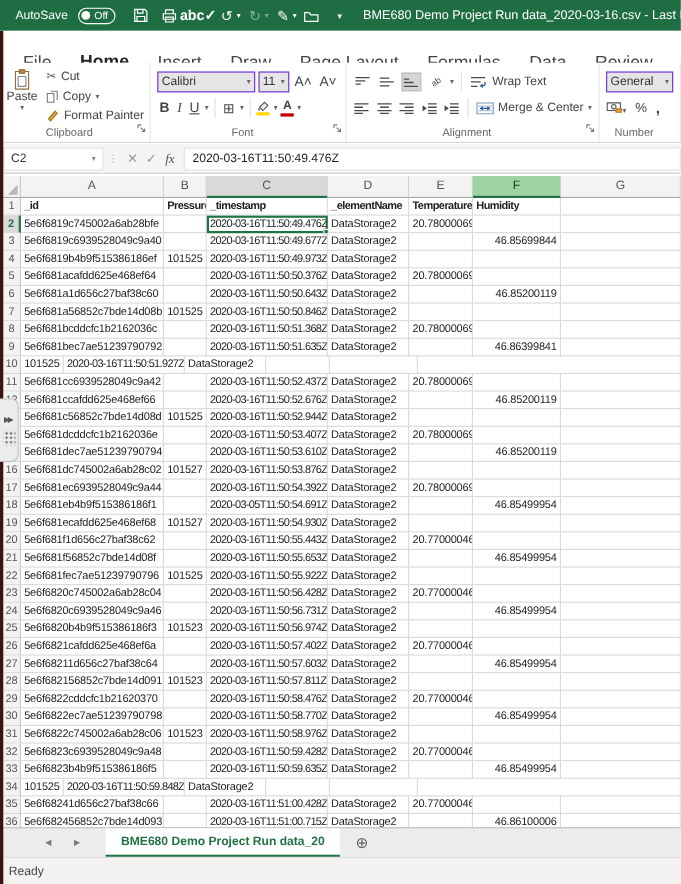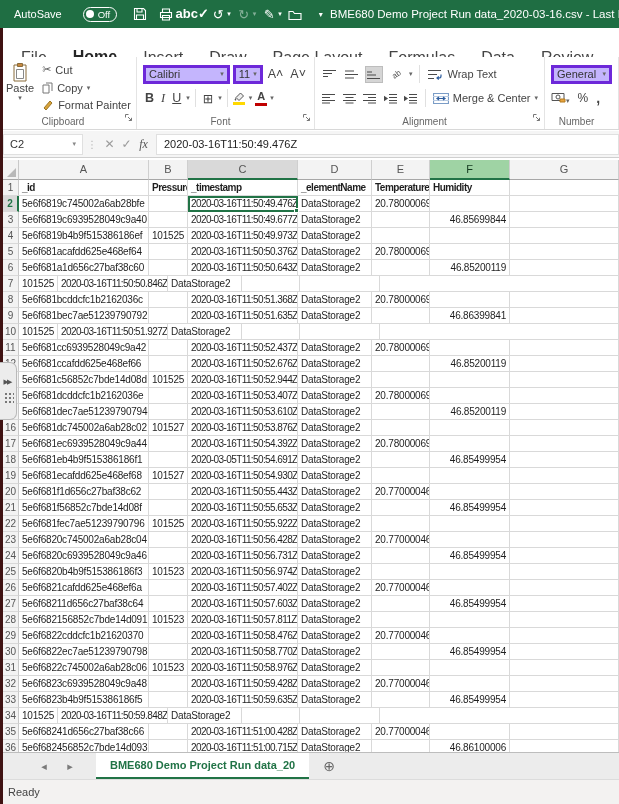--- a/index.html
+++ b/index.html
@@ -1,21 +1,21 @@
 <!DOCTYPE html>
 <html><head>
 <meta charset="utf-8">
 <style>
   *{box-sizing:border-box;margin:0;padding:0}
   html,body{width:619px;height:804px;overflow:hidden}
   body{position:relative;font-family:"Liberation Sans",sans-serif;background:#fff;color:#222}
 
   
   .titlebar{position:absolute;left:0;top:0;width:619px;height:28px;background:#1f6e43;display:flex;align-items:center;padding-left:14px;color:#fff}
-  .autosave{display:flex;align-items:center;gap:21px;font-size:11px}
+  .autosave{display:flex;align-items:center;gap:9px;font-size:11px}
   .pill{display:flex;align-items:center;border:1px solid #fff;border-radius:8px;height:15px;padding:0 6px 0 2px}
   .pill .dot{width:8px;height:8px;border-radius:50%;background:#fff;margin-right:4px}
   .pill .off{font-size:9.5px}
   .qat{display:flex;align-items:center;margin-left:10px}
   .qat .qi{width:26px;height:20px;display:flex;align-items:center;justify-content:center;font-size:13px;color:#fff}
   .qat svg{stroke:#fff;fill:none;stroke-width:1.1}
   .dim{opacity:.45}
   .chv{font-size:7px;margin-left:-4px}
   .spell{font-size:6.5px;line-height:6px;text-align:left;font-weight:bold}
   .doc-title{position:absolute;left:330px;top:0;height:28px;line-height:28px;font-size:11.5px;white-space:nowrap;color:#fff}
@@ -31,42 +31,42 @@
   .glabel{position:absolute;bottom:2px;left:0;right:10px;text-align:center;font-size:10px;color:#666}
   .launcher{position:absolute;right:3px;bottom:3px}
   .launcher svg{stroke:#777;fill:none;stroke-width:1}
   .g-clip{width:137px;display:flex;gap:8px}
   .paste{display:flex;flex-direction:column;align-items:center;width:34px;font-size:11px;color:#444}
   .clipcol{display:flex;flex-direction:column;justify-content:flex-start;gap:2px}
   .smallcmd{display:flex;align-items:center;gap:4px;font-size:11px;color:#444;height:16px;white-space:nowrap}
   .scis{font-size:11px;color:#5b5b5b}
   .g-font{width:178px}
   .frow{display:flex;align-items:center;gap:3px;height:24px}
-  .combo{border:3px solid #6d28d9;background:#c4b5fd;height:19px;display:flex;align-items:center;justify-content:space-between;font-size:11px;padding:0 3px;color:#333;white-space:nowrap}
+  .combo{border:1px solid #6d28d9;background:#e5e5e5;height:19px;display:flex;align-items:center;justify-content:space-between;font-size:11px;padding:0 3px;color:#333;white-space:nowrap}
   .combo .cc{font-size:7px;color:#666;margin-left:3px}
   .w-font{width:97px}.w-size{width:30px}
   .fbtn{font-size:12.5px;color:#444;display:flex;align-items:flex-end;gap:1px;padding:0 2px}
   .bold{font-weight:bold}.ital{font-style:italic;font-family:"Liberation Serif",serif}.undl{text-decoration:underline}
   .vsep{width:1px;height:18px;background:#e0e0e0;margin:0 2px}
   .colorbar{display:inline-block;width:12px;height:3px;margin-top:1px}
   .stack{display:flex;flex-direction:column;align-items:center;line-height:11px}
   .g-align{width:230px}
   .arow{display:flex;align-items:center;gap:4px;height:24px;font-size:11px;color:#444;white-space:nowrap}
   .aic{width:18px;height:17px;display:flex;align-items:center;justify-content:center}
   .aic.sel{background:#d5d5d5;border:1px solid #bdbdbd}
   .aic svg{stroke:#4a4a4a;fill:none;stroke-width:1.2}
   .bluearr{stroke:#2f5e9e!important}
   .g-num{flex:1;overflow:hidden}
   .w-gen{width:112px}
   .numrow{display:flex;align-items:center;gap:8px;height:24px;font-size:12px;color:#444}
   .orient{font-size:8px;transform:rotate(-35deg);color:#505050}
 
   
   .fbar{position:absolute;left:0;top:131px;width:619px;height:27px;background:#f5f5f5;border-bottom:1px solid #cfcfcf;display:flex;align-items:center}
-  .namebox{margin-left:3px;width:80px;height:21px;background:#fff;border:1px solid #e0e0e0;display:flex;align-items:center;justify-content:space-between;font-size:11px;padding:0 6px;color:#333}
+  .namebox{margin-left:3px;width:91px;height:21px;background:#fff;border:1px solid #e0e0e0;display:flex;align-items:center;justify-content:space-between;font-size:11px;padding:0 6px;color:#333}
   .namebox .cc{font-size:7px;color:#888}
   .vdots{color:#b5b5b5;font-size:10px;margin:0 4px}
   .fbi{width:17px;text-align:center;color:#9a9a9a;font-size:12px}
   .fx{font-family:"Liberation Serif",serif;font-style:italic;color:#555}
   .ffield{flex:1;height:21px;background:#fff;border:1px solid #e0e0e0;margin-left:4px;font-size:11px;line-height:19px;padding-left:7px;color:#222;white-space:nowrap;overflow:hidden}
 
   
   .grid{position:absolute;left:3px;top:160px;right:0;bottom:52px;overflow:hidden;background:#fff}
   .chrow{display:flex;height:20px}
   .rn{width:16px;flex:0 0 16px;background:#f3f3f3;border-right:1px solid #c9c9c9;border-bottom:1px solid #d9d9d9;font-size:10px;color:#555;text-align:center;line-height:15px}
@@ -424,20 +424,21 @@
         <div class="cell w-a">5e6f681a1d656c27baf38c60</div>
         <div class="cell w-b ta-r"></div>
         <div class="cell w-c ts">2020-03-16T11:50:50.643Z</div>
         <div class="cell w-d">DataStorage2</div>
         <div class="cell w-e ta-r"></div>
         <div class="cell w-f ta-r">46.85200119</div>
         <div class="cell w-g"></div>
       </div>
       <div class="r">
         <div class="rn">7</div>
+        <div class="cell w-a">5e6f681a56852c7bde14d08b</div>
         <div class="cell w-b ta-r">101525</div>
         <div class="cell w-c ts">2020-03-16T11:50:50.846Z</div>
         <div class="cell w-d">DataStorage2</div>
         <div class="cell w-e ta-r"></div>
         <div class="cell w-f ta-r"></div>
         <div class="cell w-g"></div>
       </div>
       <div class="r">
         <div class="rn">8</div>
         <div class="cell w-a">5e6f681bcddcfc1b2162036c</div>

